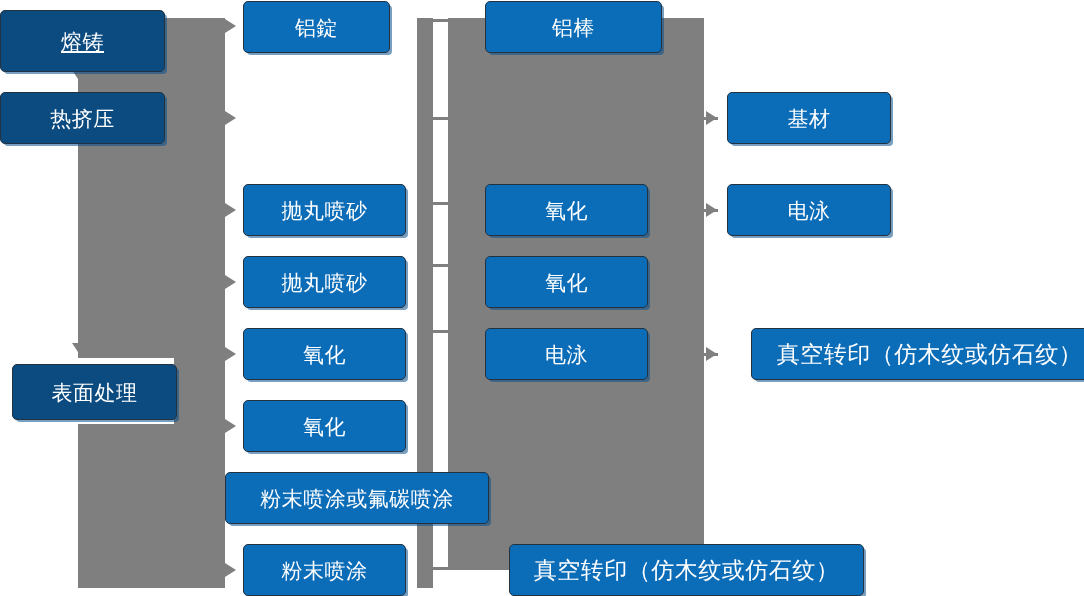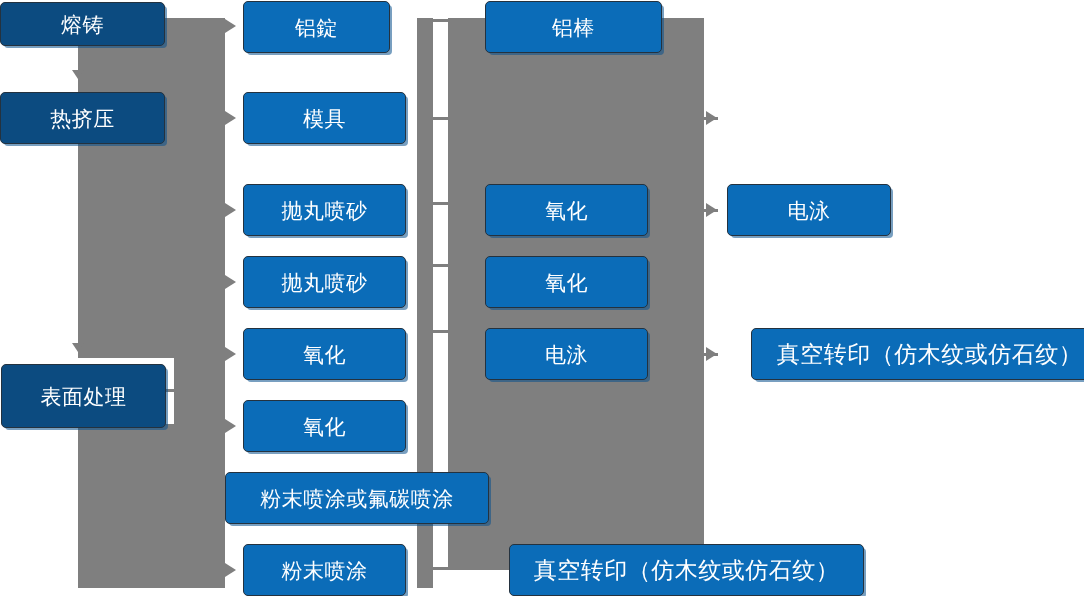--- a/index.html
+++ b/index.html
@@ -84,35 +84,32 @@
 
   <div class="gray" style="left:448px;top:18px;width:256px;height:552px;"></div>
 
   <div class="line-h" style="left:704px;top:117px;width:14px;"></div>
   <div class="arrow-r" style="left:706px;top:111px;"></div>
   <div class="line-h" style="left:704px;top:209px;width:14px;"></div>
   <div class="arrow-r" style="left:706px;top:203px;"></div>
   <div class="line-h" style="left:704px;top:353px;width:14px;"></div>
   <div class="arrow-r" style="left:706px;top:347px;"></div>
 
-  <div class="box dark" style="left:0px;top:2px;width:165px;height:44px;">
+  <div class="box dark" style="left:0px;top:10px;width:165px;height:62px;text-decoration:underline;">
     <span>熔铸</span>
   </div>
   <div class="box dark" style="left:0px;top:92px;width:165px;height:52px;">
     <span>热挤压</span>
   </div>
-  <div class="box dark" style="left:1px;top:364px;width:165px;height:64px;justify-content:center;">
+  <div class="box dark" style="left:12px;top:364px;width:165px;height:56px;justify-content:center;">
     <span>表面处理</span>
   </div>
 
   <div class="box light" style="left:243px;top:1px;width:147px;height:52px;">
     <span>铝錠</span>
-  </div>
-  <div class="box light" style="left:243px;top:92px;width:163px;height:52px;">
-    <span>模具</span>
   </div>
   <div class="box light" style="left:243px;top:184px;width:163px;height:52px;">
     <span>抛丸喷砂</span>
   </div>
   <div class="box light" style="left:243px;top:256px;width:163px;height:52px;">
     <span>抛丸喷砂</span>
   </div>
   <div class="box light" style="left:243px;top:328px;width:163px;height:52px;">
     <span>氧化</span>
   </div>
@@ -135,20 +132,23 @@
   <div class="box light" style="left:485px;top:256px;width:163px;height:52px;">
     <span>氧化</span>
   </div>
   <div class="box light" style="left:485px;top:328px;width:163px;height:52px;">
     <span>电泳</span>
   </div>
   <div class="box light big" style="left:485px;top:544px;width:355px;height:52px;">
     <span>真空转印（仿木纹或仿石纹）</span>
   </div>
 
+  <div class="box light" style="left:727px;top:92px;width:164px;height:52px;">
+    <span>基材</span>
+  </div>
   <div class="box light" style="left:727px;top:184px;width:164px;height:52px;">
     <span>电泳</span>
   </div>
   <div class="box light big" style="left:727px;top:328px;width:357px;height:52px;">
     <span>真空转印（仿木纹或仿石纹）</span>
   </div>
 
 </div>
 
 </body></html>

